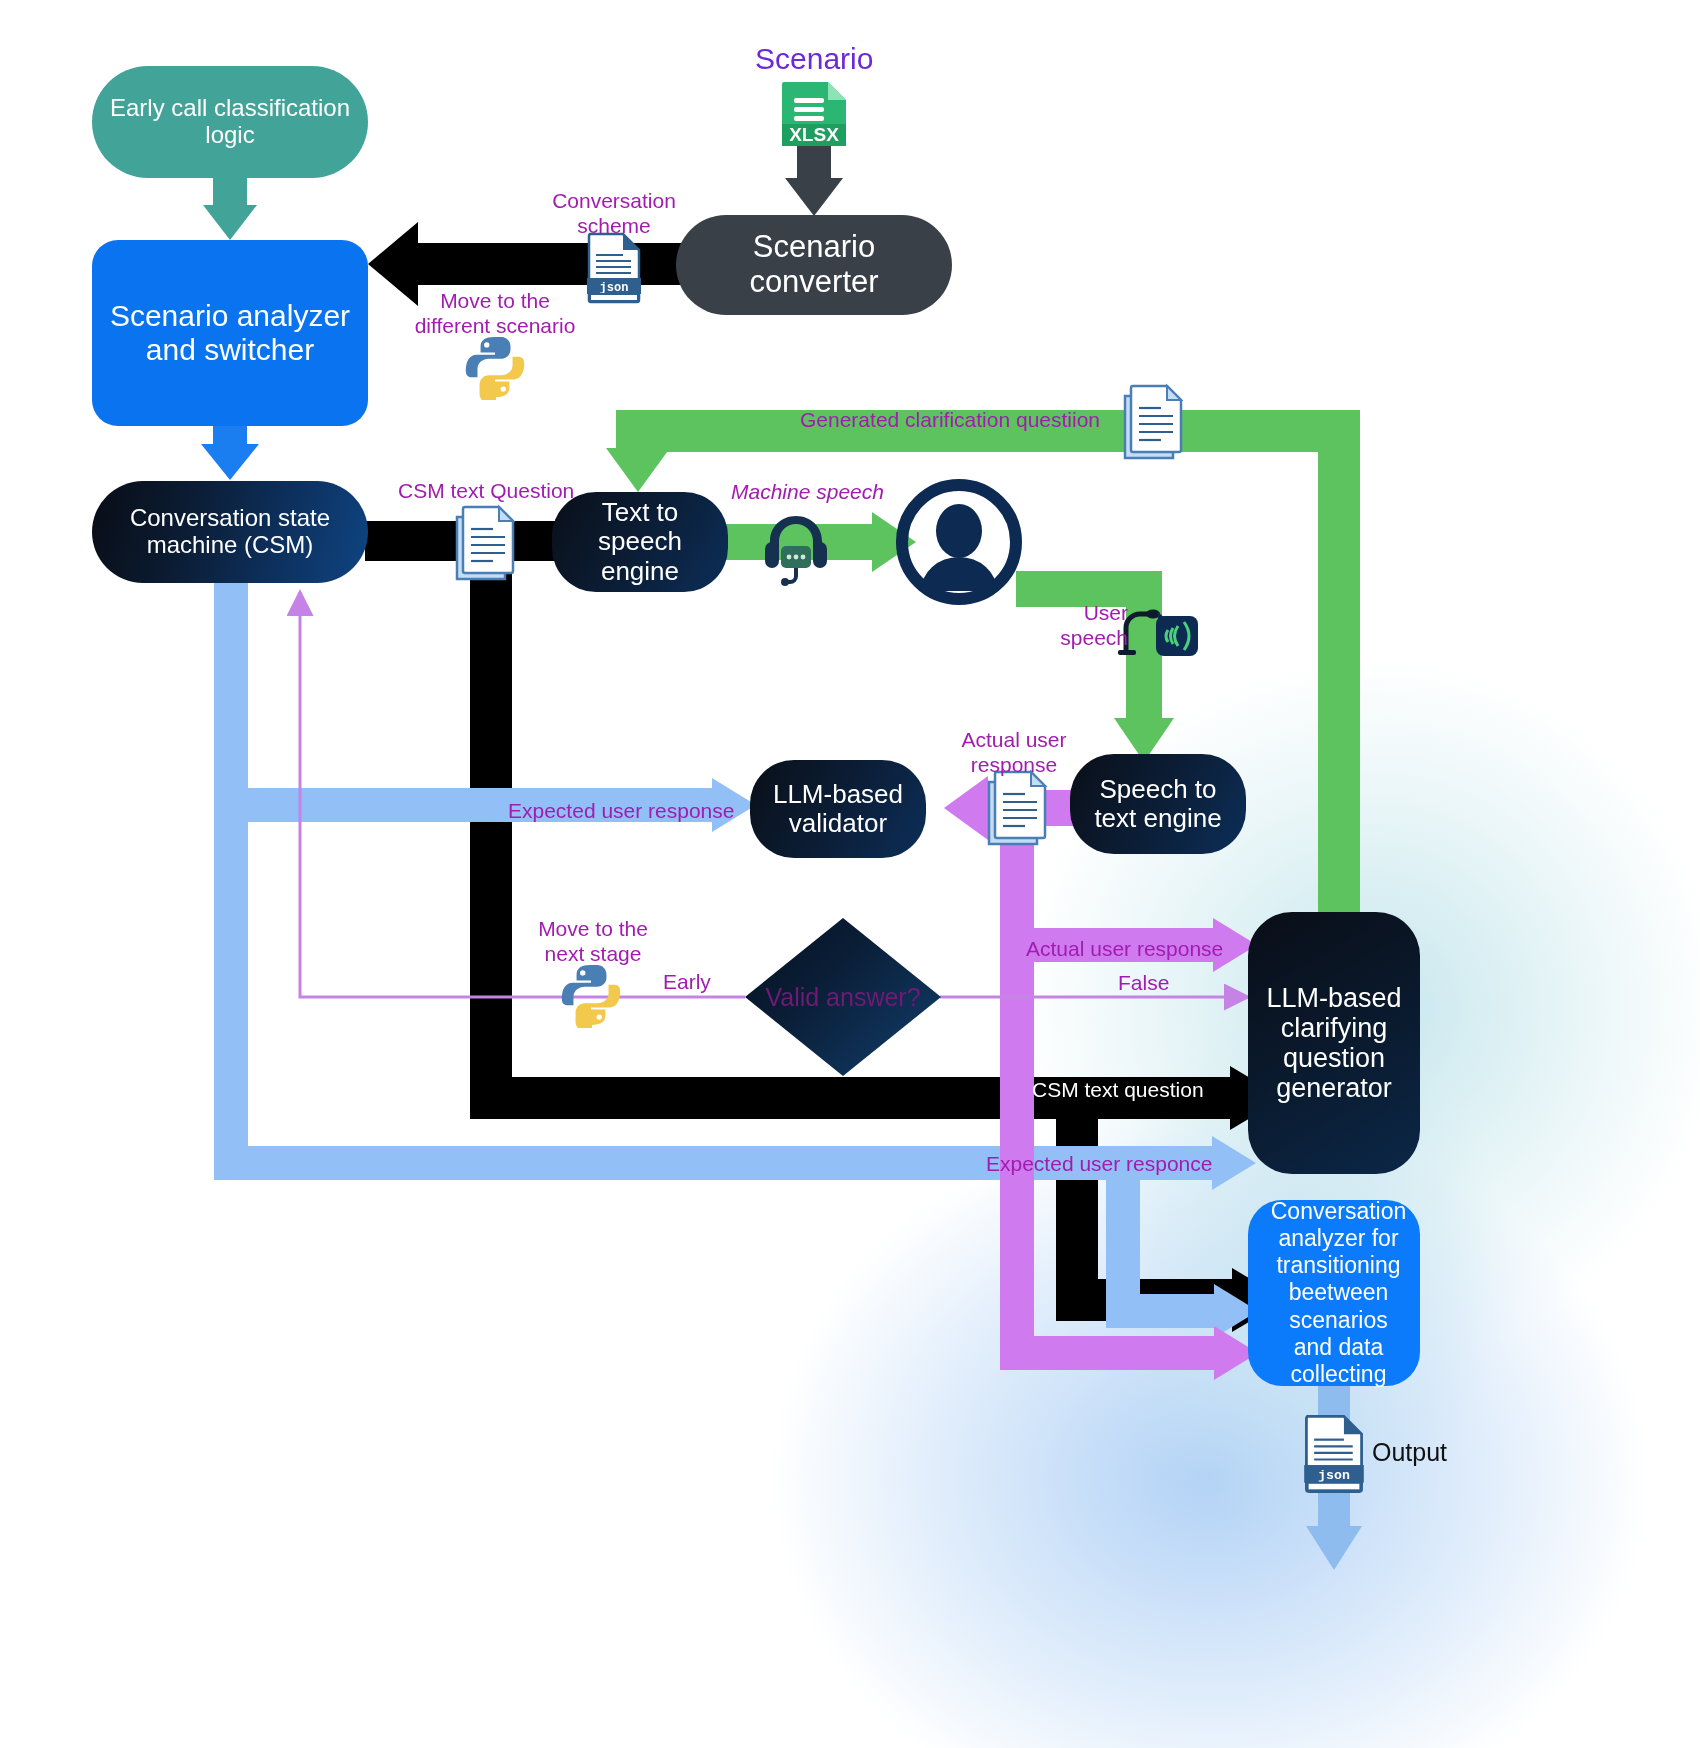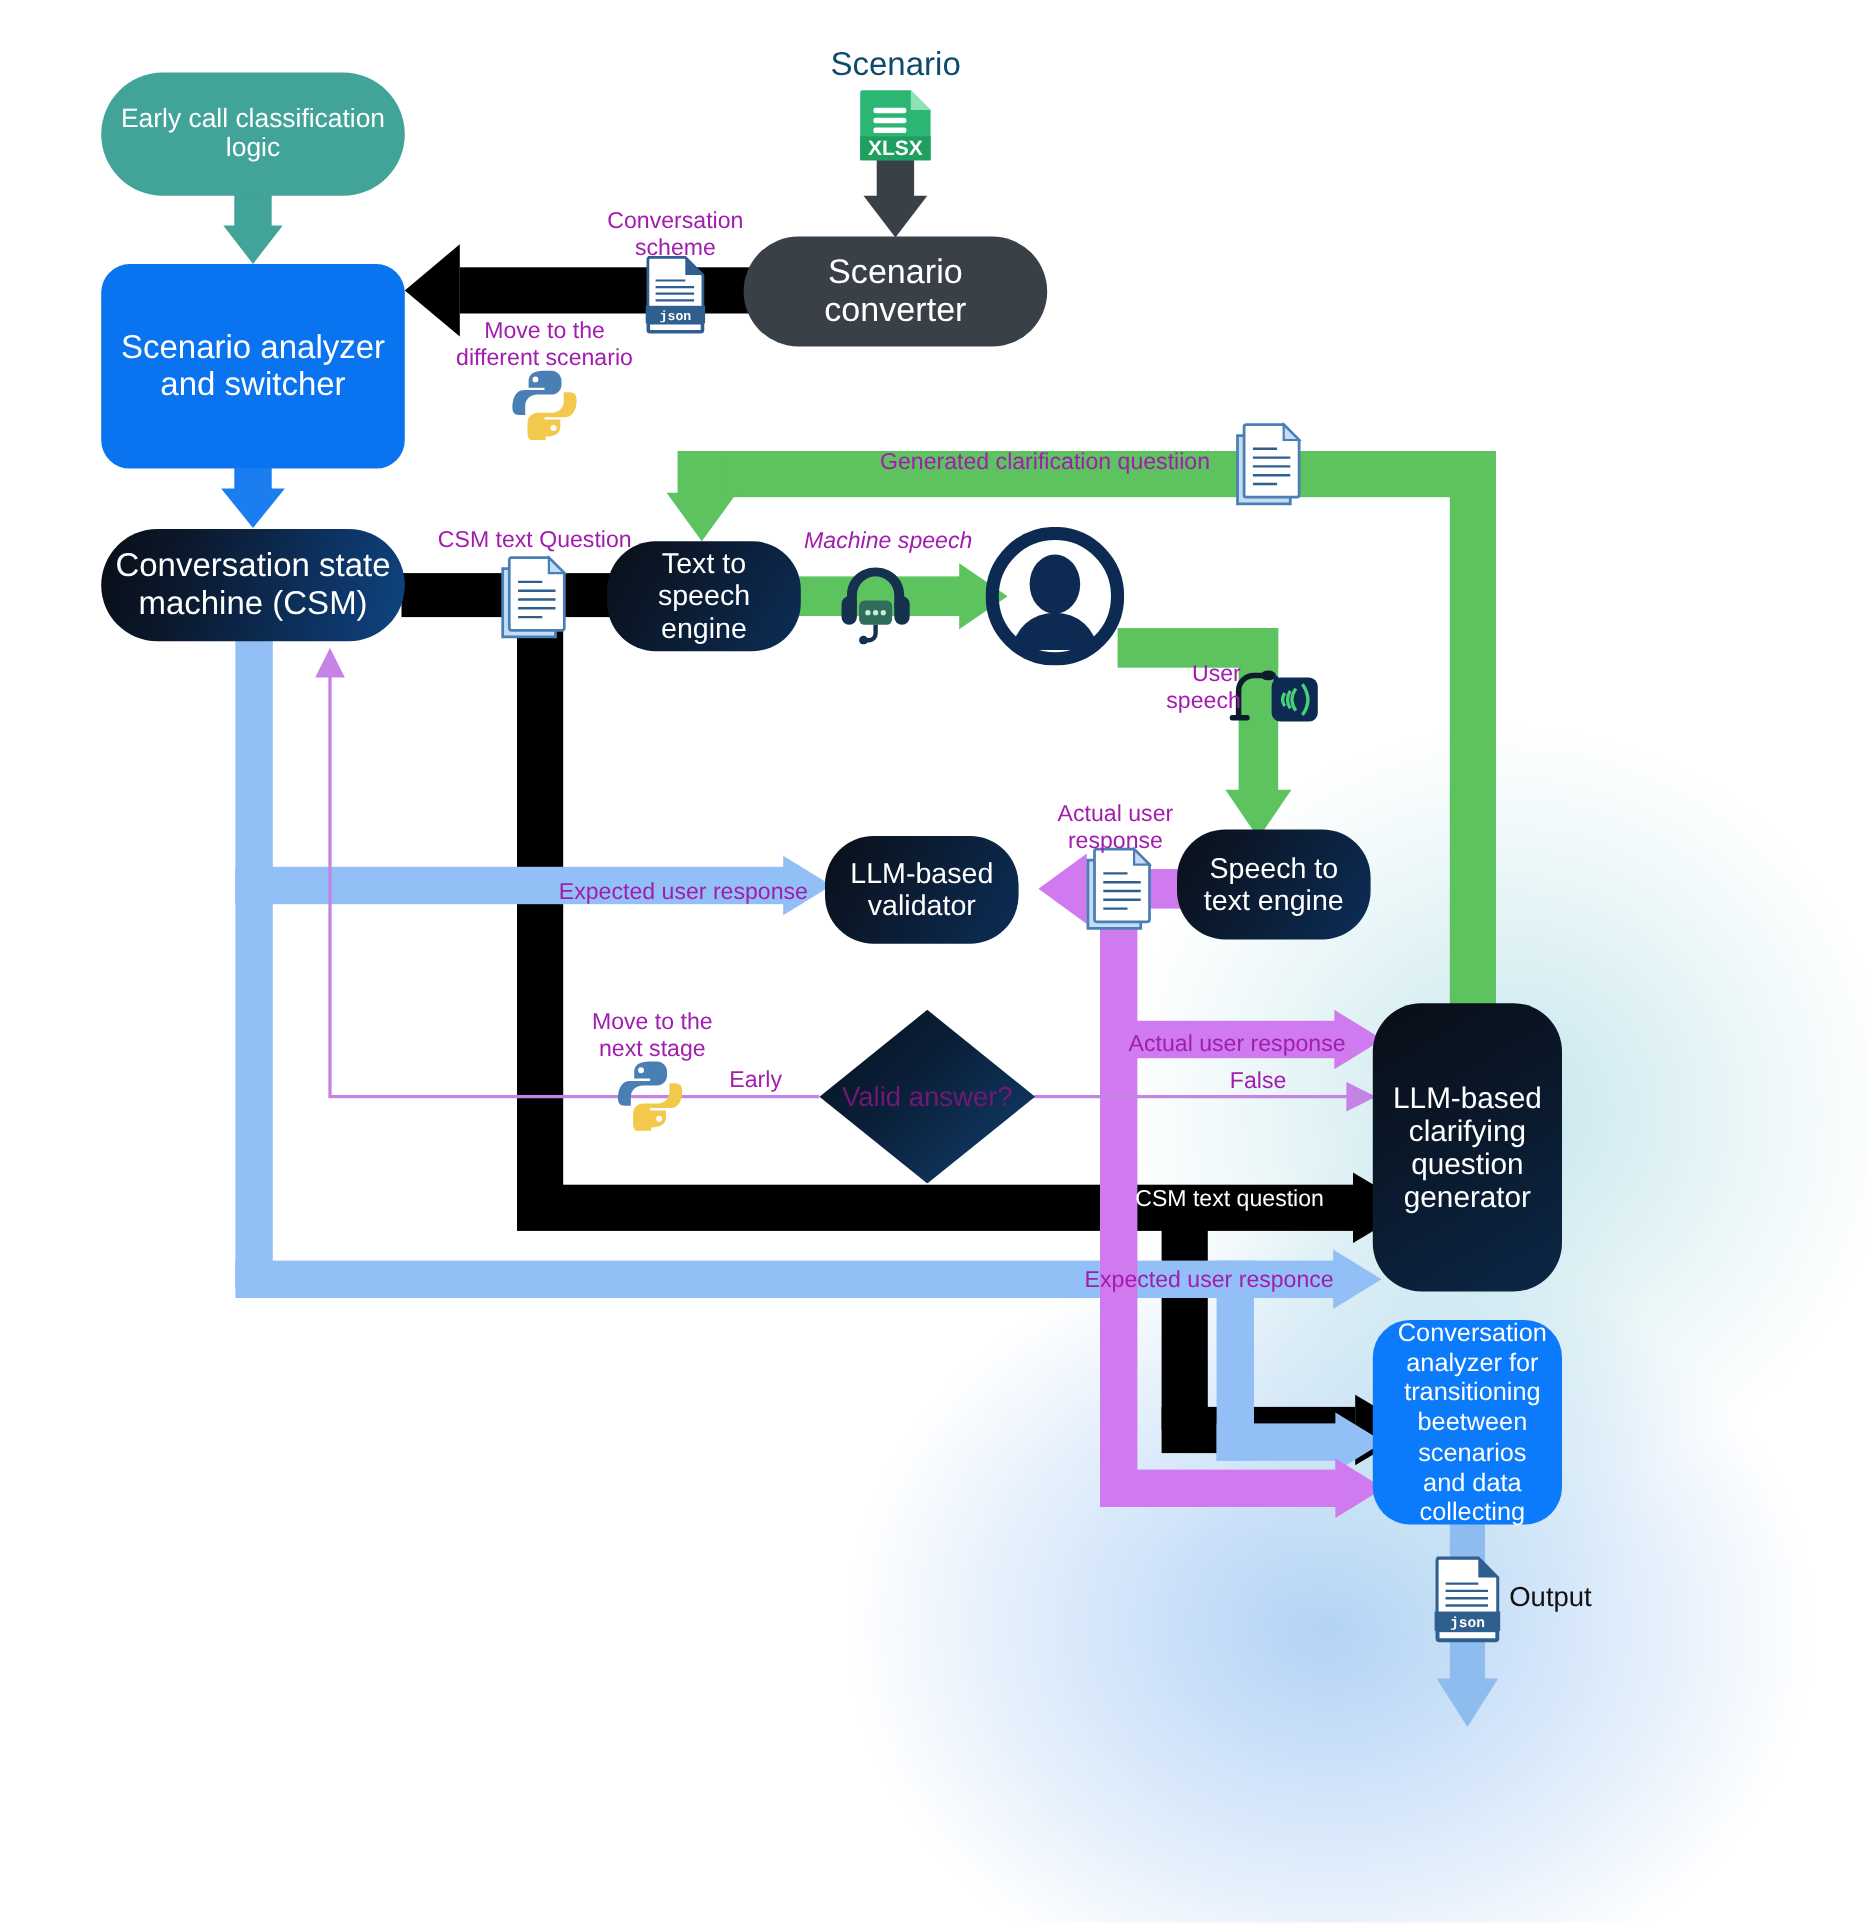--- a/index.html
+++ b/index.html
@@ -17,21 +17,21 @@
 
   
   .node{position:absolute;display:flex;align-items:center;justify-content:center;
         text-align:center;color:#fff;line-height:1.12;box-sizing:border-box;padding:6px 10px;}
   .node span{display:block;}
 
   .n-teal{background:#42a399;border-radius:60px;font-size:24px;}
   .n-blue{background:#0a74f0;border-radius:26px;font-size:30px;}
   .n-blue-sm{background:#0b7bfb;border-radius:34px;font-size:23px;line-height:1.18;}
   .n-dark{background:#3a4047;border-radius:70px;font-size:31px;}
-  .n-navy{border-radius:64px;font-size:30px;
+  .n-navy{border-radius:64px;font-size:24px;
     background:linear-gradient(105deg,#090d16 0%,#0b1b31 32%,#0d3363 72%,#0f4481 100%);}
   .n-navy2{border-radius:44px;font-size:26px;
     background:linear-gradient(120deg,#0a0f18 0%,#0b1c33 45%,#0c2e58 100%);}
   .n-navy3{border-radius:44px;font-size:27px;
     background:linear-gradient(150deg,#090e17 0%,#0a1728 40%,#0b2747 100%);}
 
   
   .diamond{position:absolute;display:flex;align-items:center;justify-content:center;}
   .diamond .dshape{position:absolute;inset:0;
     background:linear-gradient(135deg,#06121f 0%,#0a1e37 40%,#123f6e 100%);
@@ -39,21 +39,21 @@
   .diamond .dlabel{position:relative;color:#701a75;font-size:25px;}
 
   
   .lbl{position:absolute;color:#a21caf;font-size:21px;line-height:1.2;text-align:center;white-space:nowrap;}
   .lbl.w{color:#fff;}
   .lbl.multi{white-space:normal;}
 
   
   .fileicon{position:absolute;}
   .outputword{position:absolute;font-size:25px;color:#111;}
-  .scenarioword{position:absolute;font-size:30px;color:#0c4a6e;}
+  .scenarioword{position:absolute;font-size:30px;color:#6d28d9;}
 </style>
 </head>
 <body>
 
 <div id="stage">
 
   <div class="bgwash" id="wash1"></div>
   <div class="bgwash" id="wash2"></div>
   <div class="bgwash" id="wash3"></div>
 

